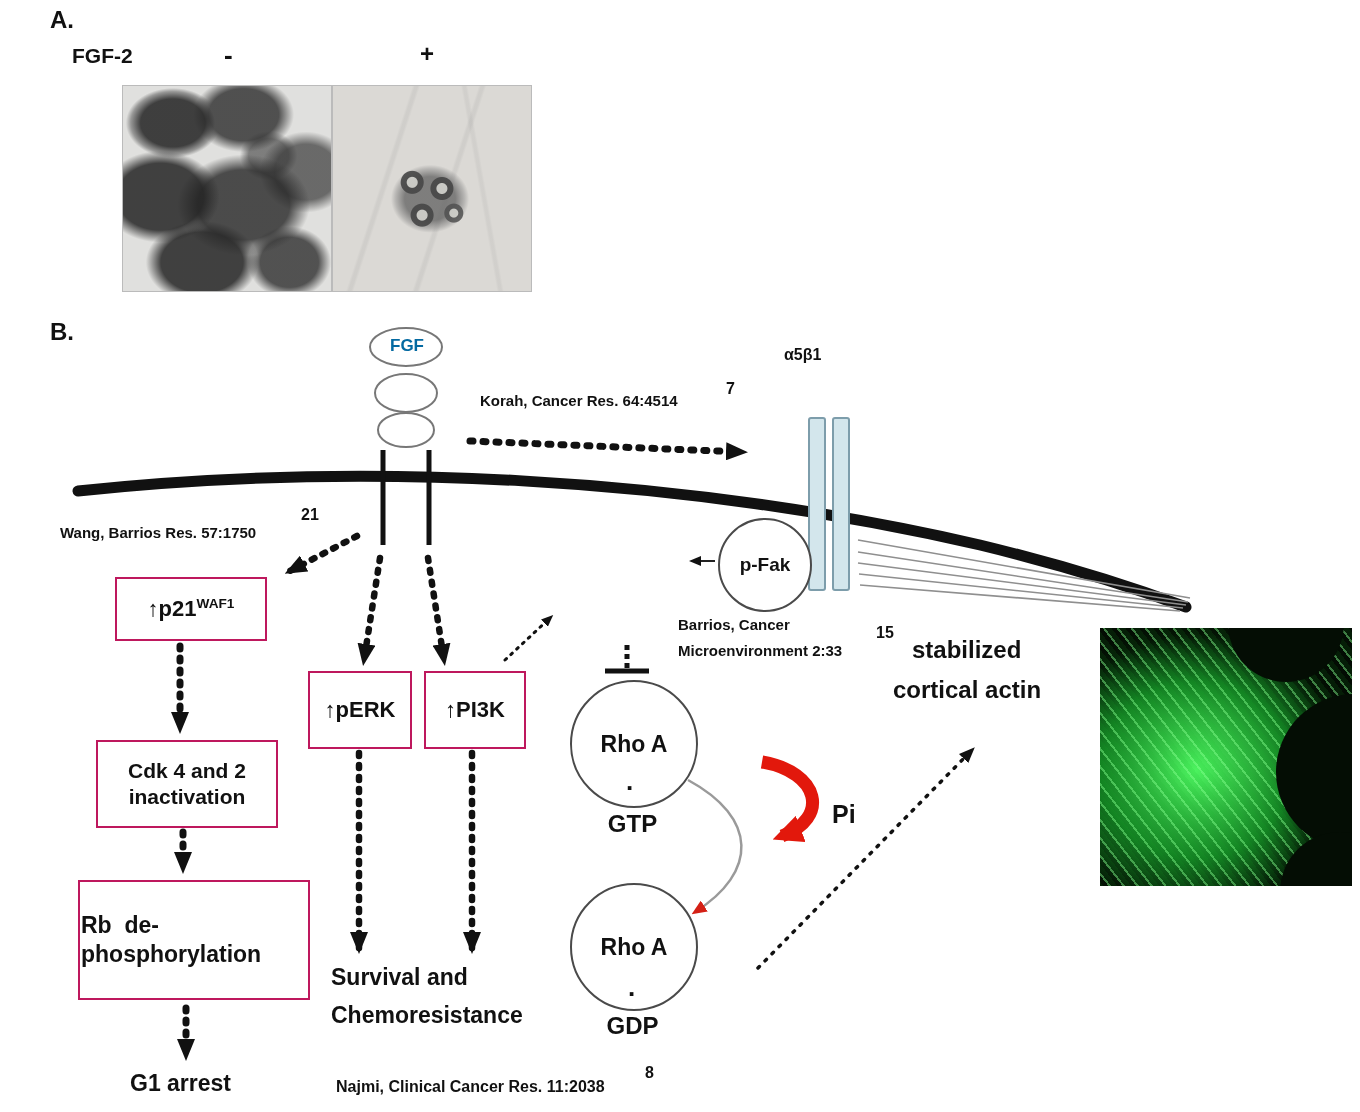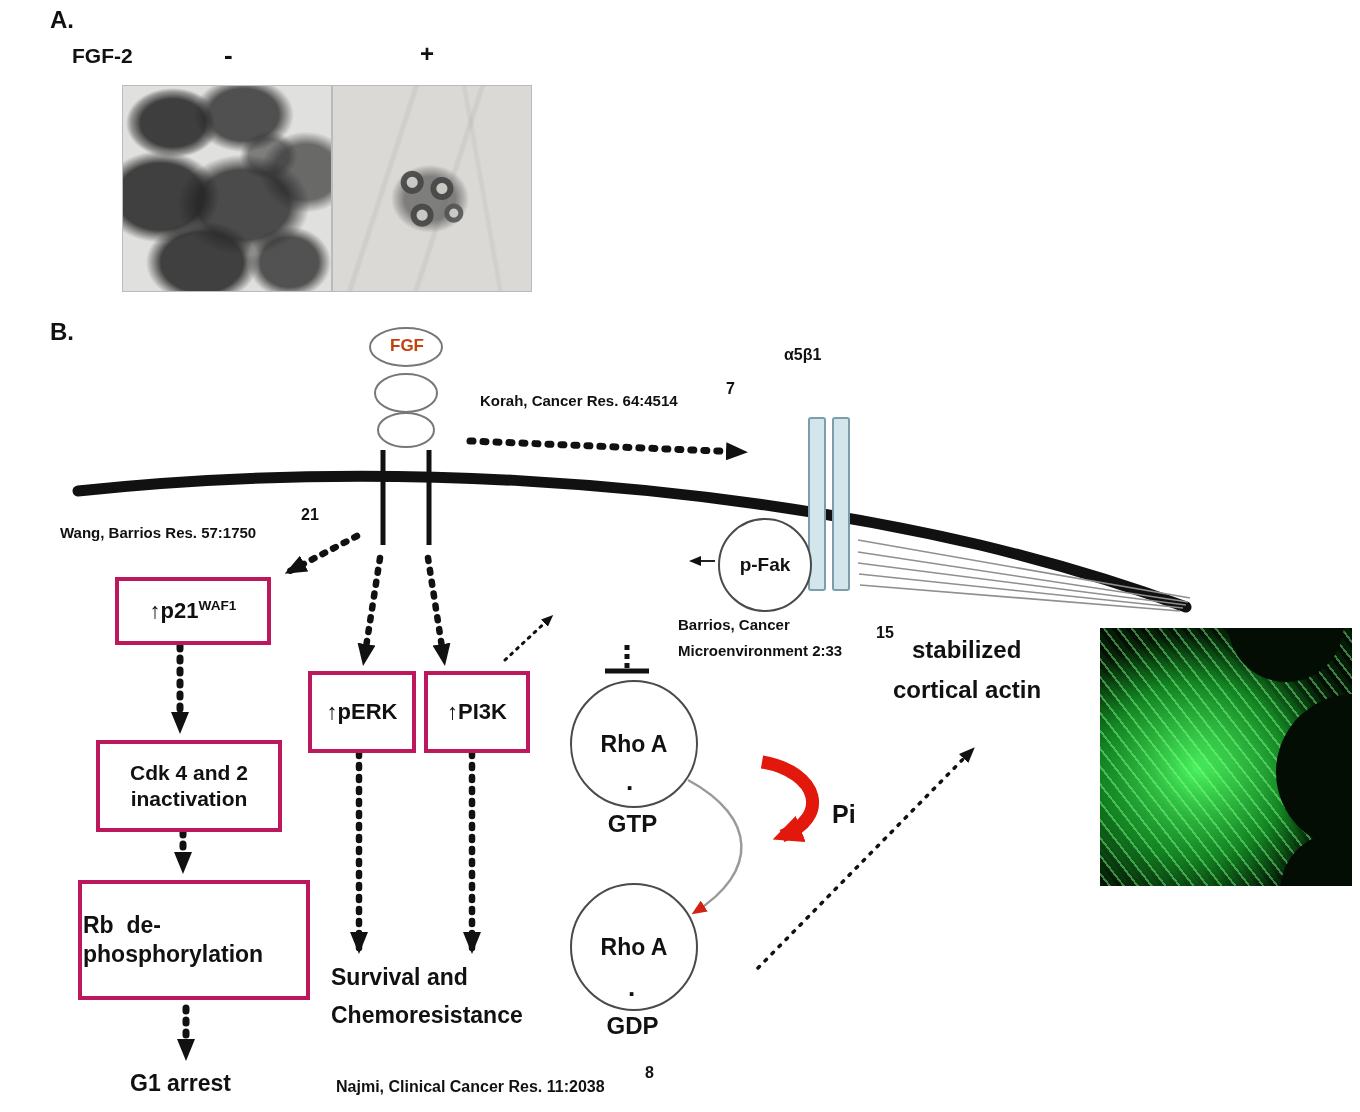--- a/index.html
+++ b/index.html
@@ -3,21 +3,21 @@
 <meta charset="utf-8">
 <style>
   html,body { margin:0; padding:0; background:#ffffff; }
   #canvas {
     position:relative; width:1360px; height:1112px; background:#ffffff;
     font-family:"Liberation Sans", sans-serif; color:#111; overflow:hidden;
   }
   .txt { position:absolute; font-weight:bold; color:#111; white-space:nowrap; }
   .svglayer { position:absolute; left:0; top:0; width:1360px; height:1112px; }
   .box {
-    position:absolute; background:#fff; border:4px solid #be185d;
+    position:absolute; background:#fff; border:2px solid #be185d;
     display:flex; flex-direction:column; align-items:center; justify-content:center;
     font-weight:bold; color:#111; line-height:1.25; text-align:center;
   }
   .circle {
     position:absolute; background:#fff; border:2.5px solid #4a4a4a; border-radius:50%;
     display:flex; align-items:center; justify-content:center; font-weight:bold; color:#111;
   }
   sup { font-size:0.62em; vertical-align:super; }
   .ws-pre { white-space:pre; }
   
@@ -135,21 +135,21 @@
 
     <path d="M 715 561 L 692 561" fill="none" stroke="#222" stroke-width="2" marker-end="url(#ahSmall)"></path>
 
     <path d="M 688 780 C 758 818, 758 872, 695 912" fill="none" stroke="#9a9a9a" stroke-width="2.5" marker-end="url(#ahRedSmall)"></path>
 
     <path d="M 762 762 C 820 772, 830 818, 782 836" fill="none" stroke="#e2180c" stroke-width="13" marker-end="url(#ahRedBig)"></path>
 
     <path d="M 758 968 L 972 750" fill="none" stroke="#111" stroke-width="3.5" stroke-linecap="round" stroke-dasharray="2 8" marker-end="url(#ahMed)"></path>
   </svg>
 
-  <div class="txt" style="left:376px; top:336px; width:62px; text-align:center; font-size:17px; color:#c2410c;">FGF</div>
+  <div class="txt" style="left:376px; top:336px; width:62px; text-align:center; font-size:17px; color:#0369a1;">FGF</div>
 
   <div class="txt" style="left:480px; top:392px; font-size:15px;">Korah, Cancer Res. 64:4514</div>
   <div class="txt" style="left:726px; top:380px; font-size:16px;">7</div>
   <div class="txt" style="left:60px; top:524px; font-size:15px;">Wang, Barrios Res. 57:1750</div>
   <div class="txt" style="left:301px; top:506px; font-size:16px;">21</div>
   <div class="txt" style="left:678px; top:616px; font-size:15px;">Barrios, Cancer</div>
   <div class="txt" style="left:678px; top:642px; font-size:15px;">Microenvironment 2:33</div>
   <div class="txt" style="left:876px; top:624px; font-size:16px;">15</div>
   <div class="txt" style="left:336px; top:1078px; font-size:16px;">Najmi, Clinical Cancer Res. 11:2038</div>
   <div class="txt" style="left:645px; top:1064px; font-size:16px;">8</div>

